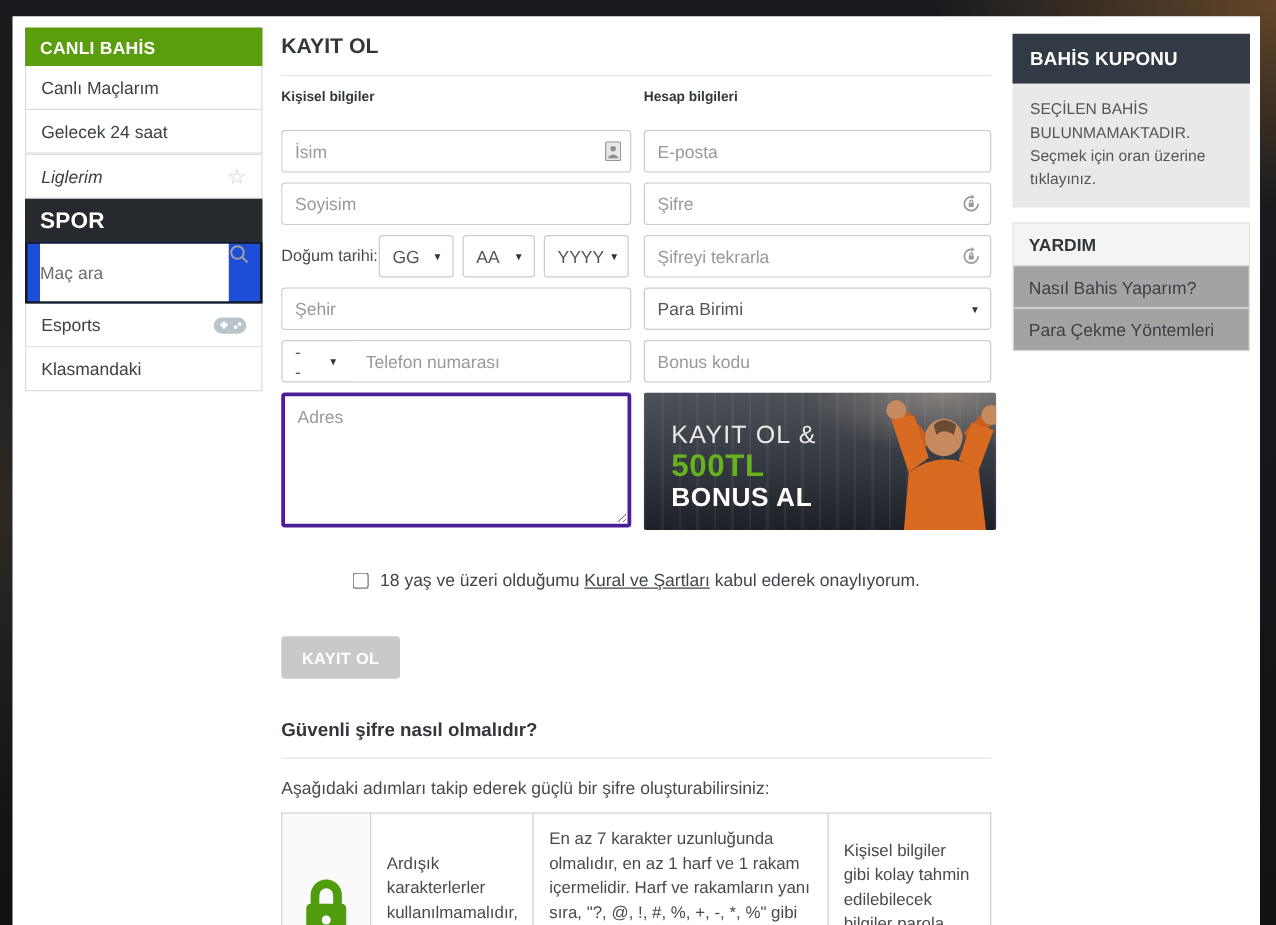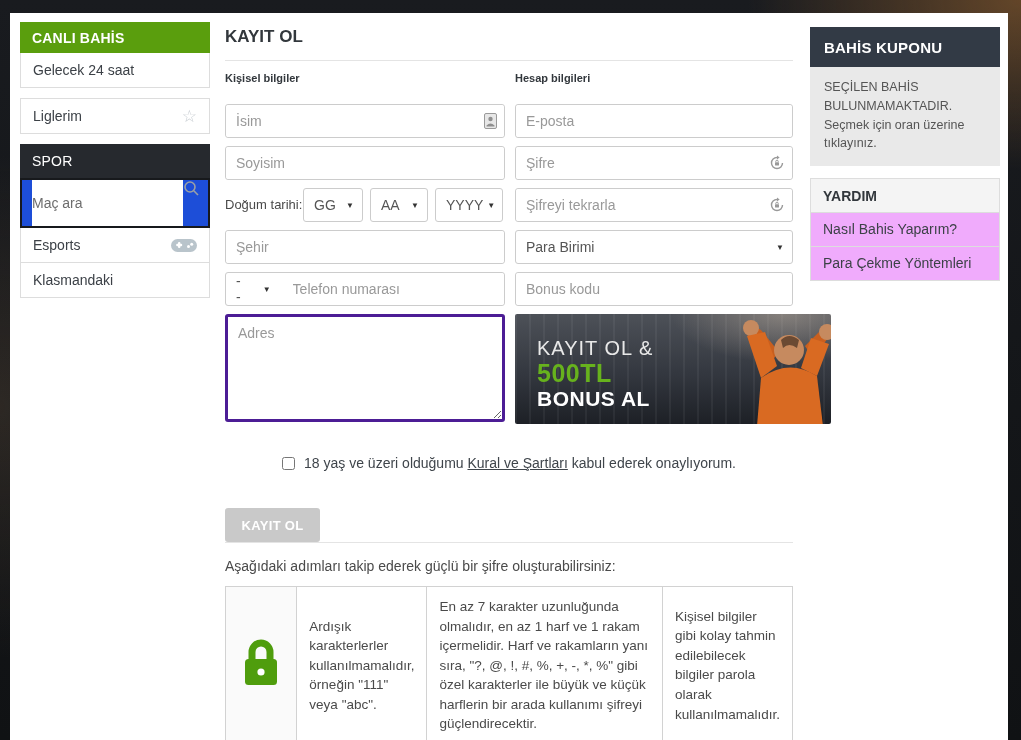--- a/index.html
+++ b/index.html
@@ -12,35 +12,35 @@
       linear-gradient(180deg,#191b1f 0%,#101214 100%);
   }
   .container {
     position:absolute; left:10px; top:13px; width:998px; height:727px;
     background:#ffffff;
   }
   .layout { display:flex; padding:9px 10px 0 10px; }
 
   
   .lsb { width:190px; flex:0 0 190px; margin-right:15px; }
-  .lsb .group { margin-bottom:10px; }
+  .lsb .group { }
   .hdr-green {
     background:#5a9e0d; color:#fff; font-weight:bold; font-size:14px;
     padding:8px 12px; height:31px; display:flex; align-items:center; letter-spacing:.2px;
   }
   .hdr-dark {
-    background:#26292e; color:#fff; font-weight:normal; font-size:14px;
+    background:#26292e; color:#fff; font-weight:bold; font-size:18px;
     padding:8px 12px; height:34px; display:flex; align-items:center; letter-spacing:.2px;
   }
   .lsb-item {
     background:#fff; border:1px solid #ddd; border-top:none;
     padding:8px 12px; font-size:14px; color:#3c4147; height:35px;
     display:flex; align-items:center; justify-content:space-between; cursor:pointer;
   }
-  .lsb-item.solo { border-top:1px solid #ddd; height:36px; }
+  .lsb-item.solo { border-top:1px solid #ddd; height:36px;font-style:italic; }
   .searchbox {
     border:2px solid #17191c; background:#1d4ed8; height:50px;
     display:flex; padding:0 8px 0 10px;
   }
   .searchbox input {
     border:none; outline:none; flex:1; font-size:14px; color:#444;
     font-family:"Liberation Sans","DejaVu Sans",sans-serif; min-width:0;
   }
   .searchbox input::placeholder { color:#6d6d6d; }
   .star { font-size:17px; color:#c9ced3; line-height:1; }
@@ -82,21 +82,21 @@
     height:100%; cursor:pointer;
   }
   .phonerow .cc .car { font-size:8px; color:#333; margin-left:22px; }
   .phonerow input { padding-left:12px; }
   textarea.adres {
     width:100%; height:108px; border:3px solid #4c1d95; border-radius:3px;
     font-size:14px; color:#444; padding:8px 10px; resize:both; outline:none;
     font-family:"Liberation Sans","DejaVu Sans",sans-serif;
   }
   .banner {
-    width:316px; height:110px; border-radius:2px; overflow:hidden; position:relative;
+    width:282px; height:110px; border-radius:2px; overflow:hidden; position:relative;
     background:
       radial-gradient(160px 70px at 85% 0%, rgba(190,175,160,.5), rgba(0,0,0,0) 70%),
       repeating-linear-gradient(90deg, rgba(255,255,255,.05) 0 2px, rgba(0,0,0,0) 2px 14px),
       linear-gradient(180deg,#4d5158 0%,#33373f 55%,#1d2026 100%);
     cursor:pointer;
   }
   .banner .btxt { position:absolute; left:22px; top:23px; line-height:1.12; }
   .banner .b1 { color:#e9e9e9; font-size:20px; letter-spacing:1px; }
   .banner .b2 { color:#67b21d; font-size:25px; font-weight:bold; letter-spacing:.5px; }
   .banner .b3 { color:#fff; font-size:21px; font-weight:bold; letter-spacing:.5px; }
@@ -128,34 +128,37 @@
   }
   .coupon-b {
     background:#e9e9e9; color:#555; font-size:12.5px; line-height:1.5; padding:11px 14px 13px 14px;
   }
   .help { margin-top:12px; border:1px solid #ddd; }
   .help-h {
     background:#f4f4f4; color:#32373c; font-weight:bold; font-size:14px;
     padding:8px 12px; height:33px; display:flex; align-items:center;
   }
   .help-item {
-    background:#f0abfc; border-top:1px solid #ddd; padding:8px 12px; height:34px;
-    font-size:14px; color:#3c4147; display:flex; align-items:flex-start; cursor:pointer;
+    background:#a3a3a3; border-top:1px solid #ddd; padding:8px 12px; height:34px;
+    font-size:14px; color:#3c4147; display:flex; align-items:center; cursor:pointer;
   }
 </style>
 </head>
 <body>
 
 <div class="container">
   <div class="layout">
 
     <div class="lsb">
       <div class="group">
         <div class="hdr-green">
           <span>CANLI BAHİS</span>
+        </div>
+        <div class="lsb-item">
+          <span>Canlı Maçlarım</span>
         </div>
         <div class="lsb-item">
           <span>Gelecek 24 saat</span>
         </div>
       </div>
 
       <div class="group">
         <div class="lsb-item solo">
           <span>Liglerim</span>
           <span class="star">☆</span>
@@ -307,20 +310,21 @@
         </div>
       </div>
 
       <div class="terms">
         <input type="checkbox" style="">
         <span><span>18 yaş ve üzeri olduğumu </span><a href="#">Kural ve Şartları</a><span> kabul ederek onaylıyorum.</span></span>
       </div>
 
       <button class="btn-submit">KAYIT OL</button>
 
+      <div class="pw-h">Güvenli şifre nasıl olmalıdır?</div>
       <hr class="rule">
       <div class="pw-intro">Aşağıdaki adımları takip ederek güçlü bir şifre oluşturabilirsiniz:</div>
 
       <table class="pwtable">
         <tbody>
             <tr>
           <td class="lockcell">
             <svg width="42" height="50" viewBox="0 0 42 50">
               <path d="M12 22 V14 a9 9 0 0 1 18 0 V22" fill="none" stroke="#4f9d0d" stroke-width="7"></path>
               <rect x="5" y="21" width="32" height="26" rx="3.5" fill="#4f9d0d"></rect>

